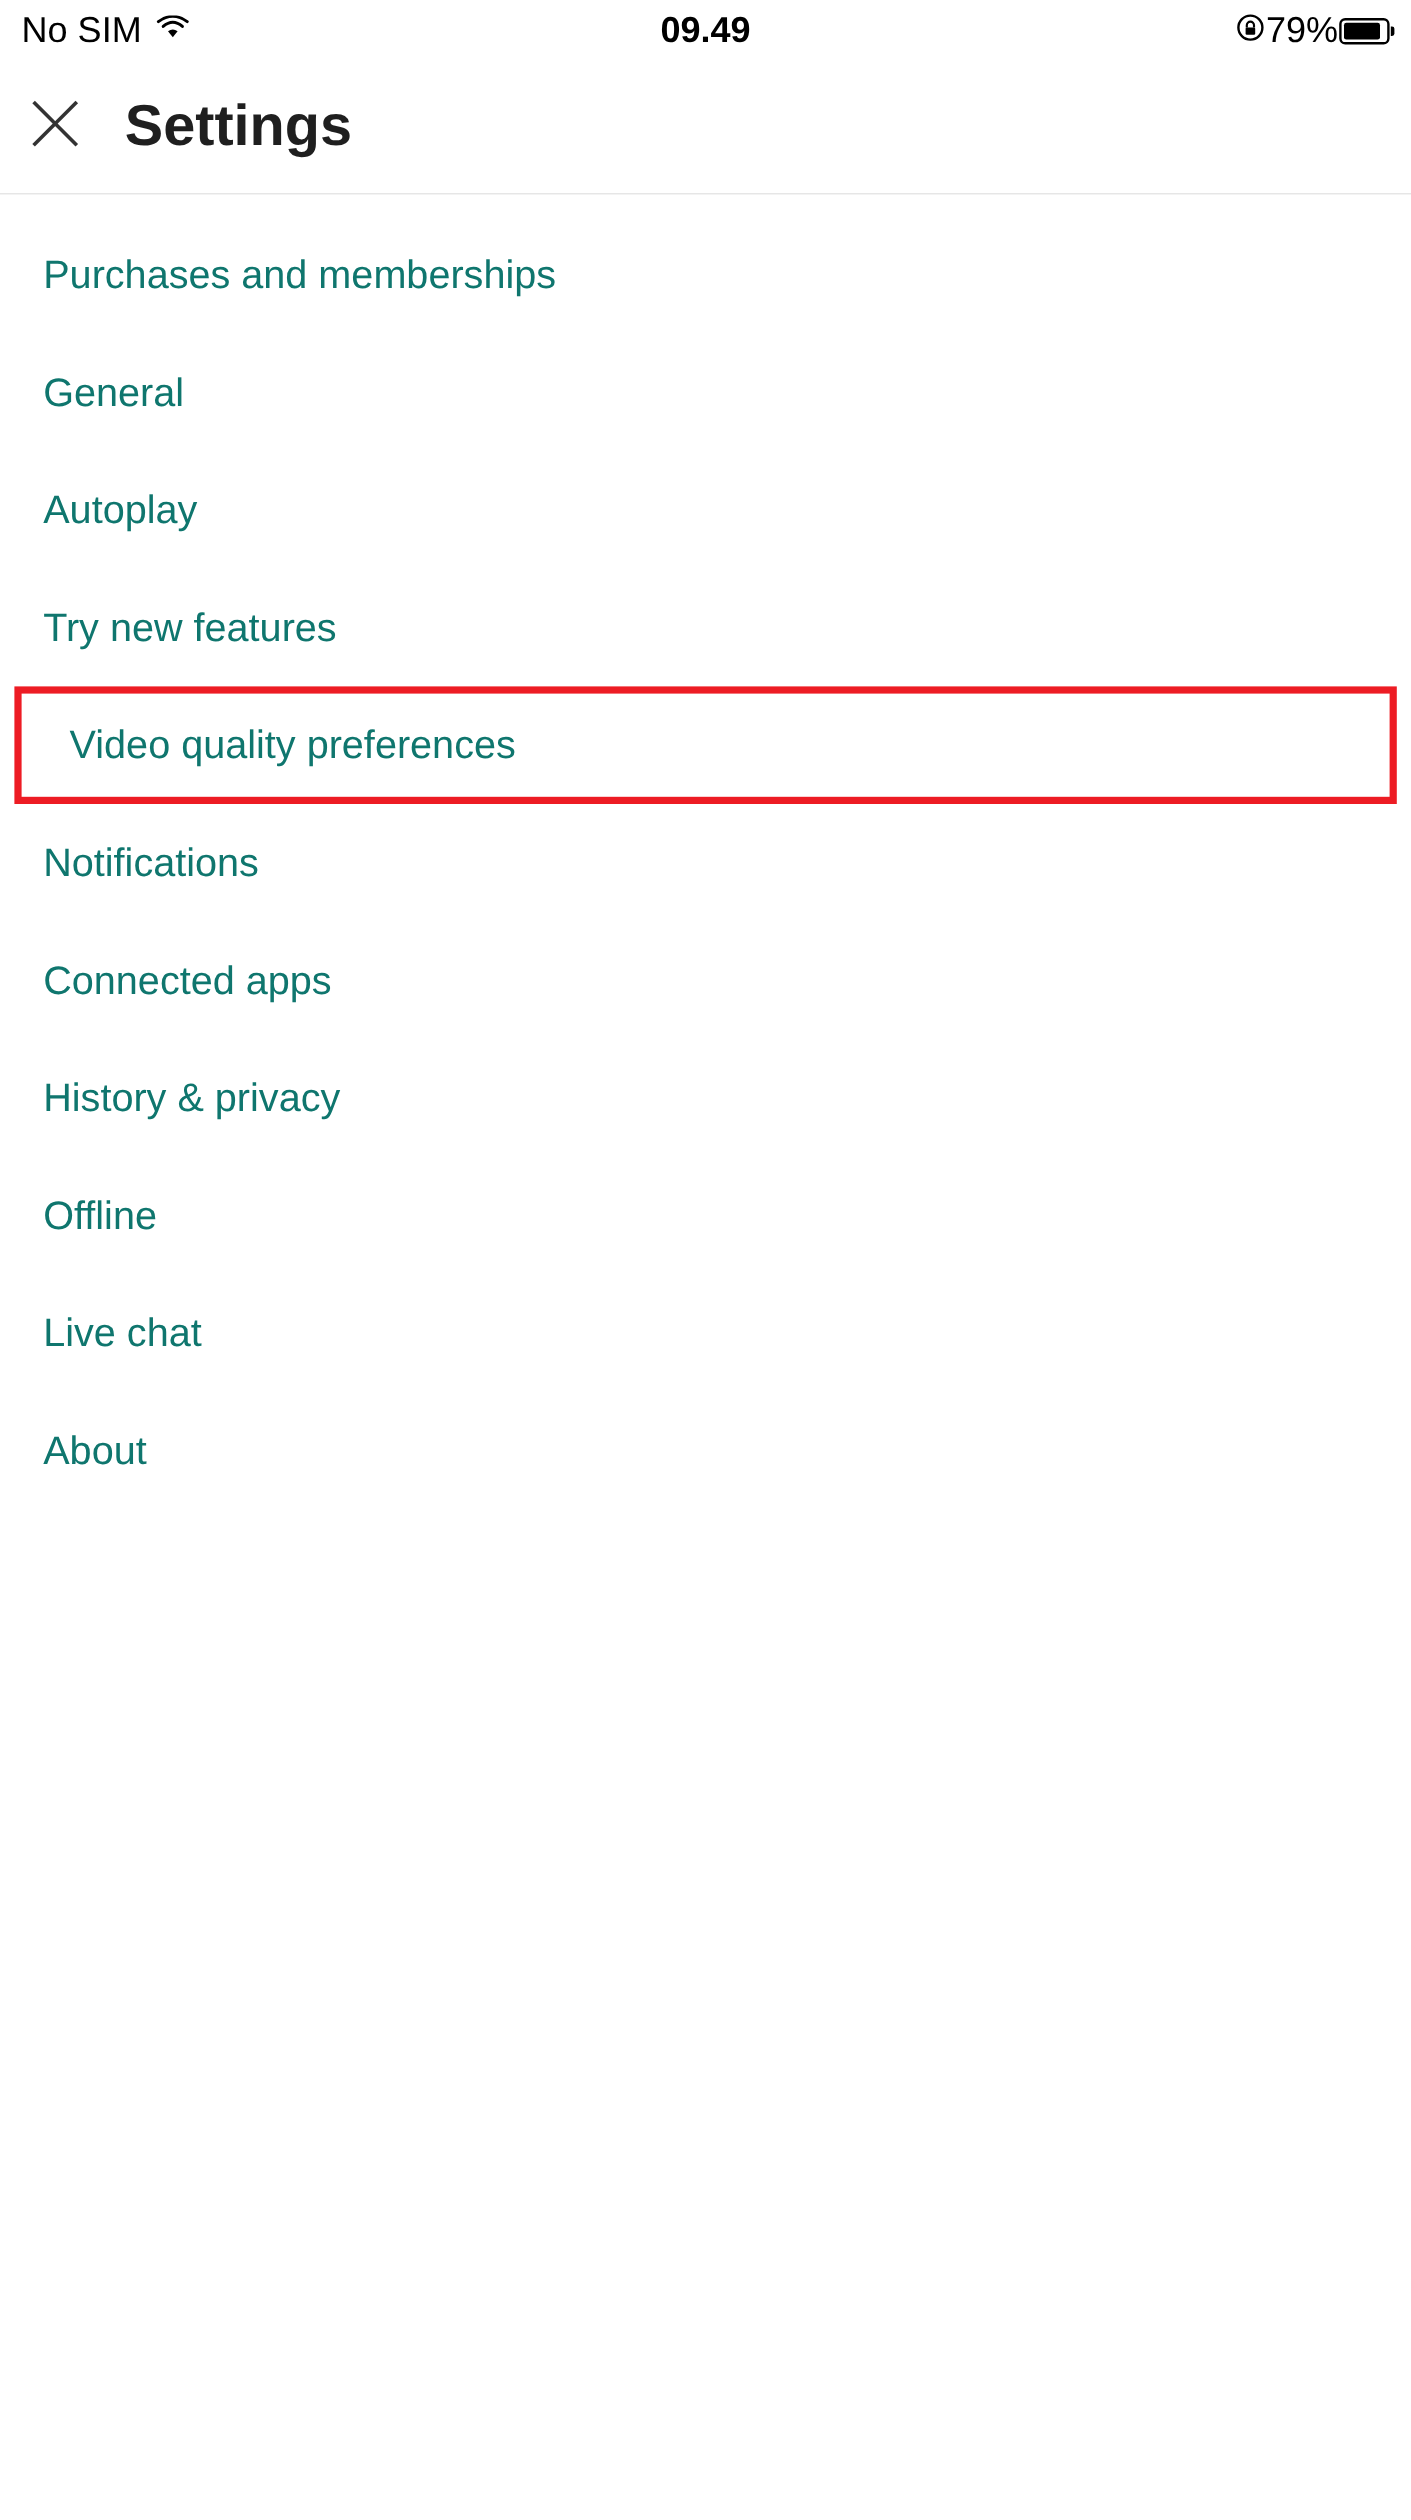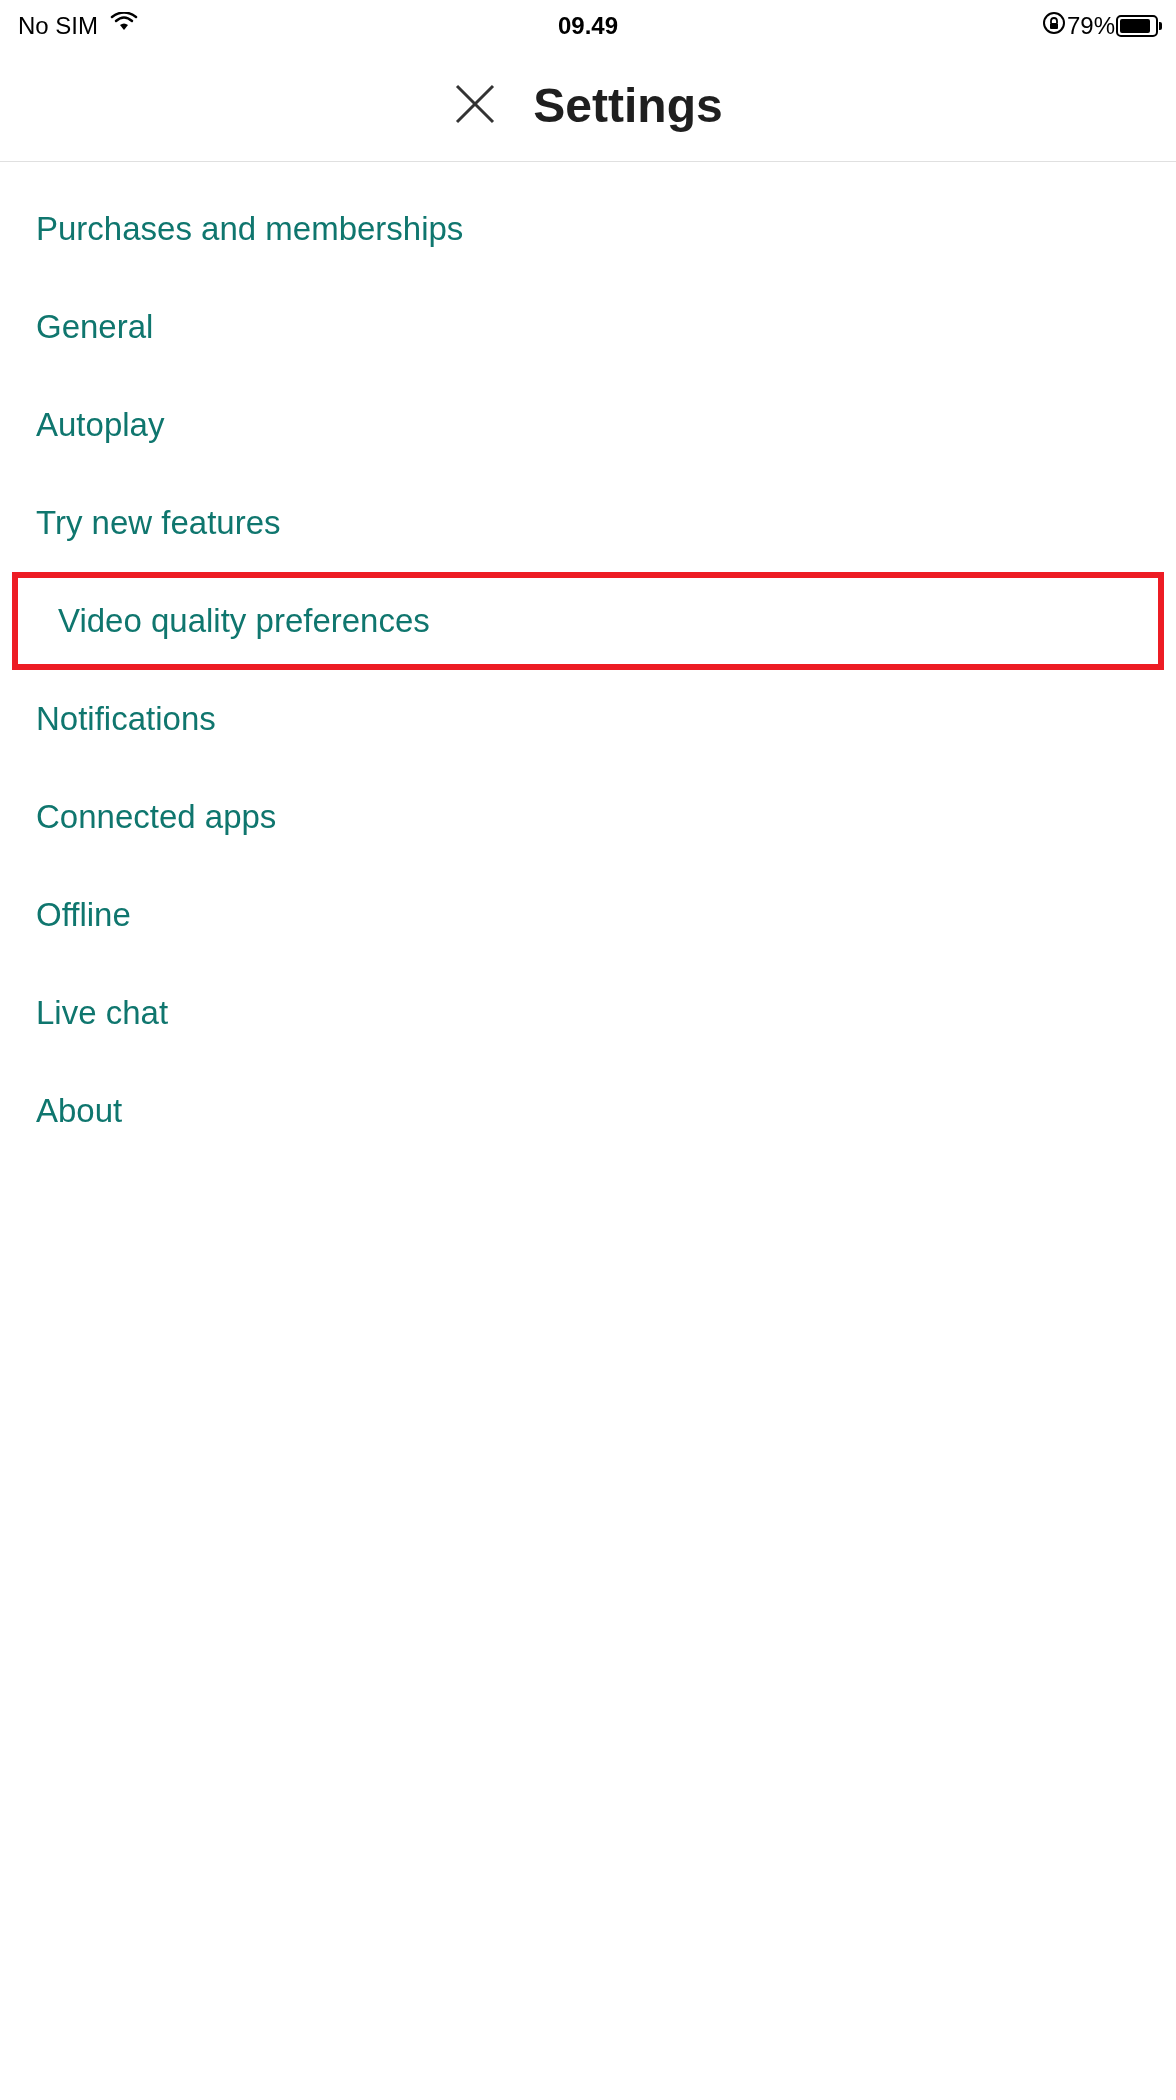--- a/index.html
+++ b/index.html
@@ -14,21 +14,21 @@
       background: #ffffff;
       color: #000000;
       position: relative;
     }
     .status-bar {
       display: flex;
       justify-content: space-between;
       align-items: center;
       padding: 8px 18px 4px 18px;
       height: 48px;
-      font-size: 24px;
+      font-size: 30px;
       font-weight: 500;
       color: #000;
     }
     .status-left {
       display: flex;
       align-items: center;
       gap: 12px;
     }
     .status-center {
       position: absolute;
@@ -74,21 +74,20 @@
       width: 79%;
       background: #000;
       border-radius: 2px;
     }
     .app-header {
       display: flex;
       align-items: center;
       padding: 30px 24px 28px 24px;
       border-bottom: 1px solid #e0e0e0;
       gap: 36px;
-      justify-content: center;
     }
     .close-icon svg {
       width: 44px;
       height: 44px;
     }
     .header-title {
       font-size: 48px;
       font-weight: 700;
       color: #1f1f1f;
     }
@@ -164,20 +163,23 @@
   <div class="settings-item highlight-box">
     <span>Video quality preferences</span>
   </div>
   <div class="settings-item">
     <span>Notifications</span>
   </div>
   <div class="settings-item">
     <span>Connected apps</span>
   </div>
   <div class="settings-item">
+    <span>History &amp; privacy</span>
+  </div>
+  <div class="settings-item">
     <span>Offline</span>
   </div>
   <div class="settings-item">
     <span>Live chat</span>
   </div>
   <div class="settings-item">
     <span>About</span>
   </div>
 </div>
 

